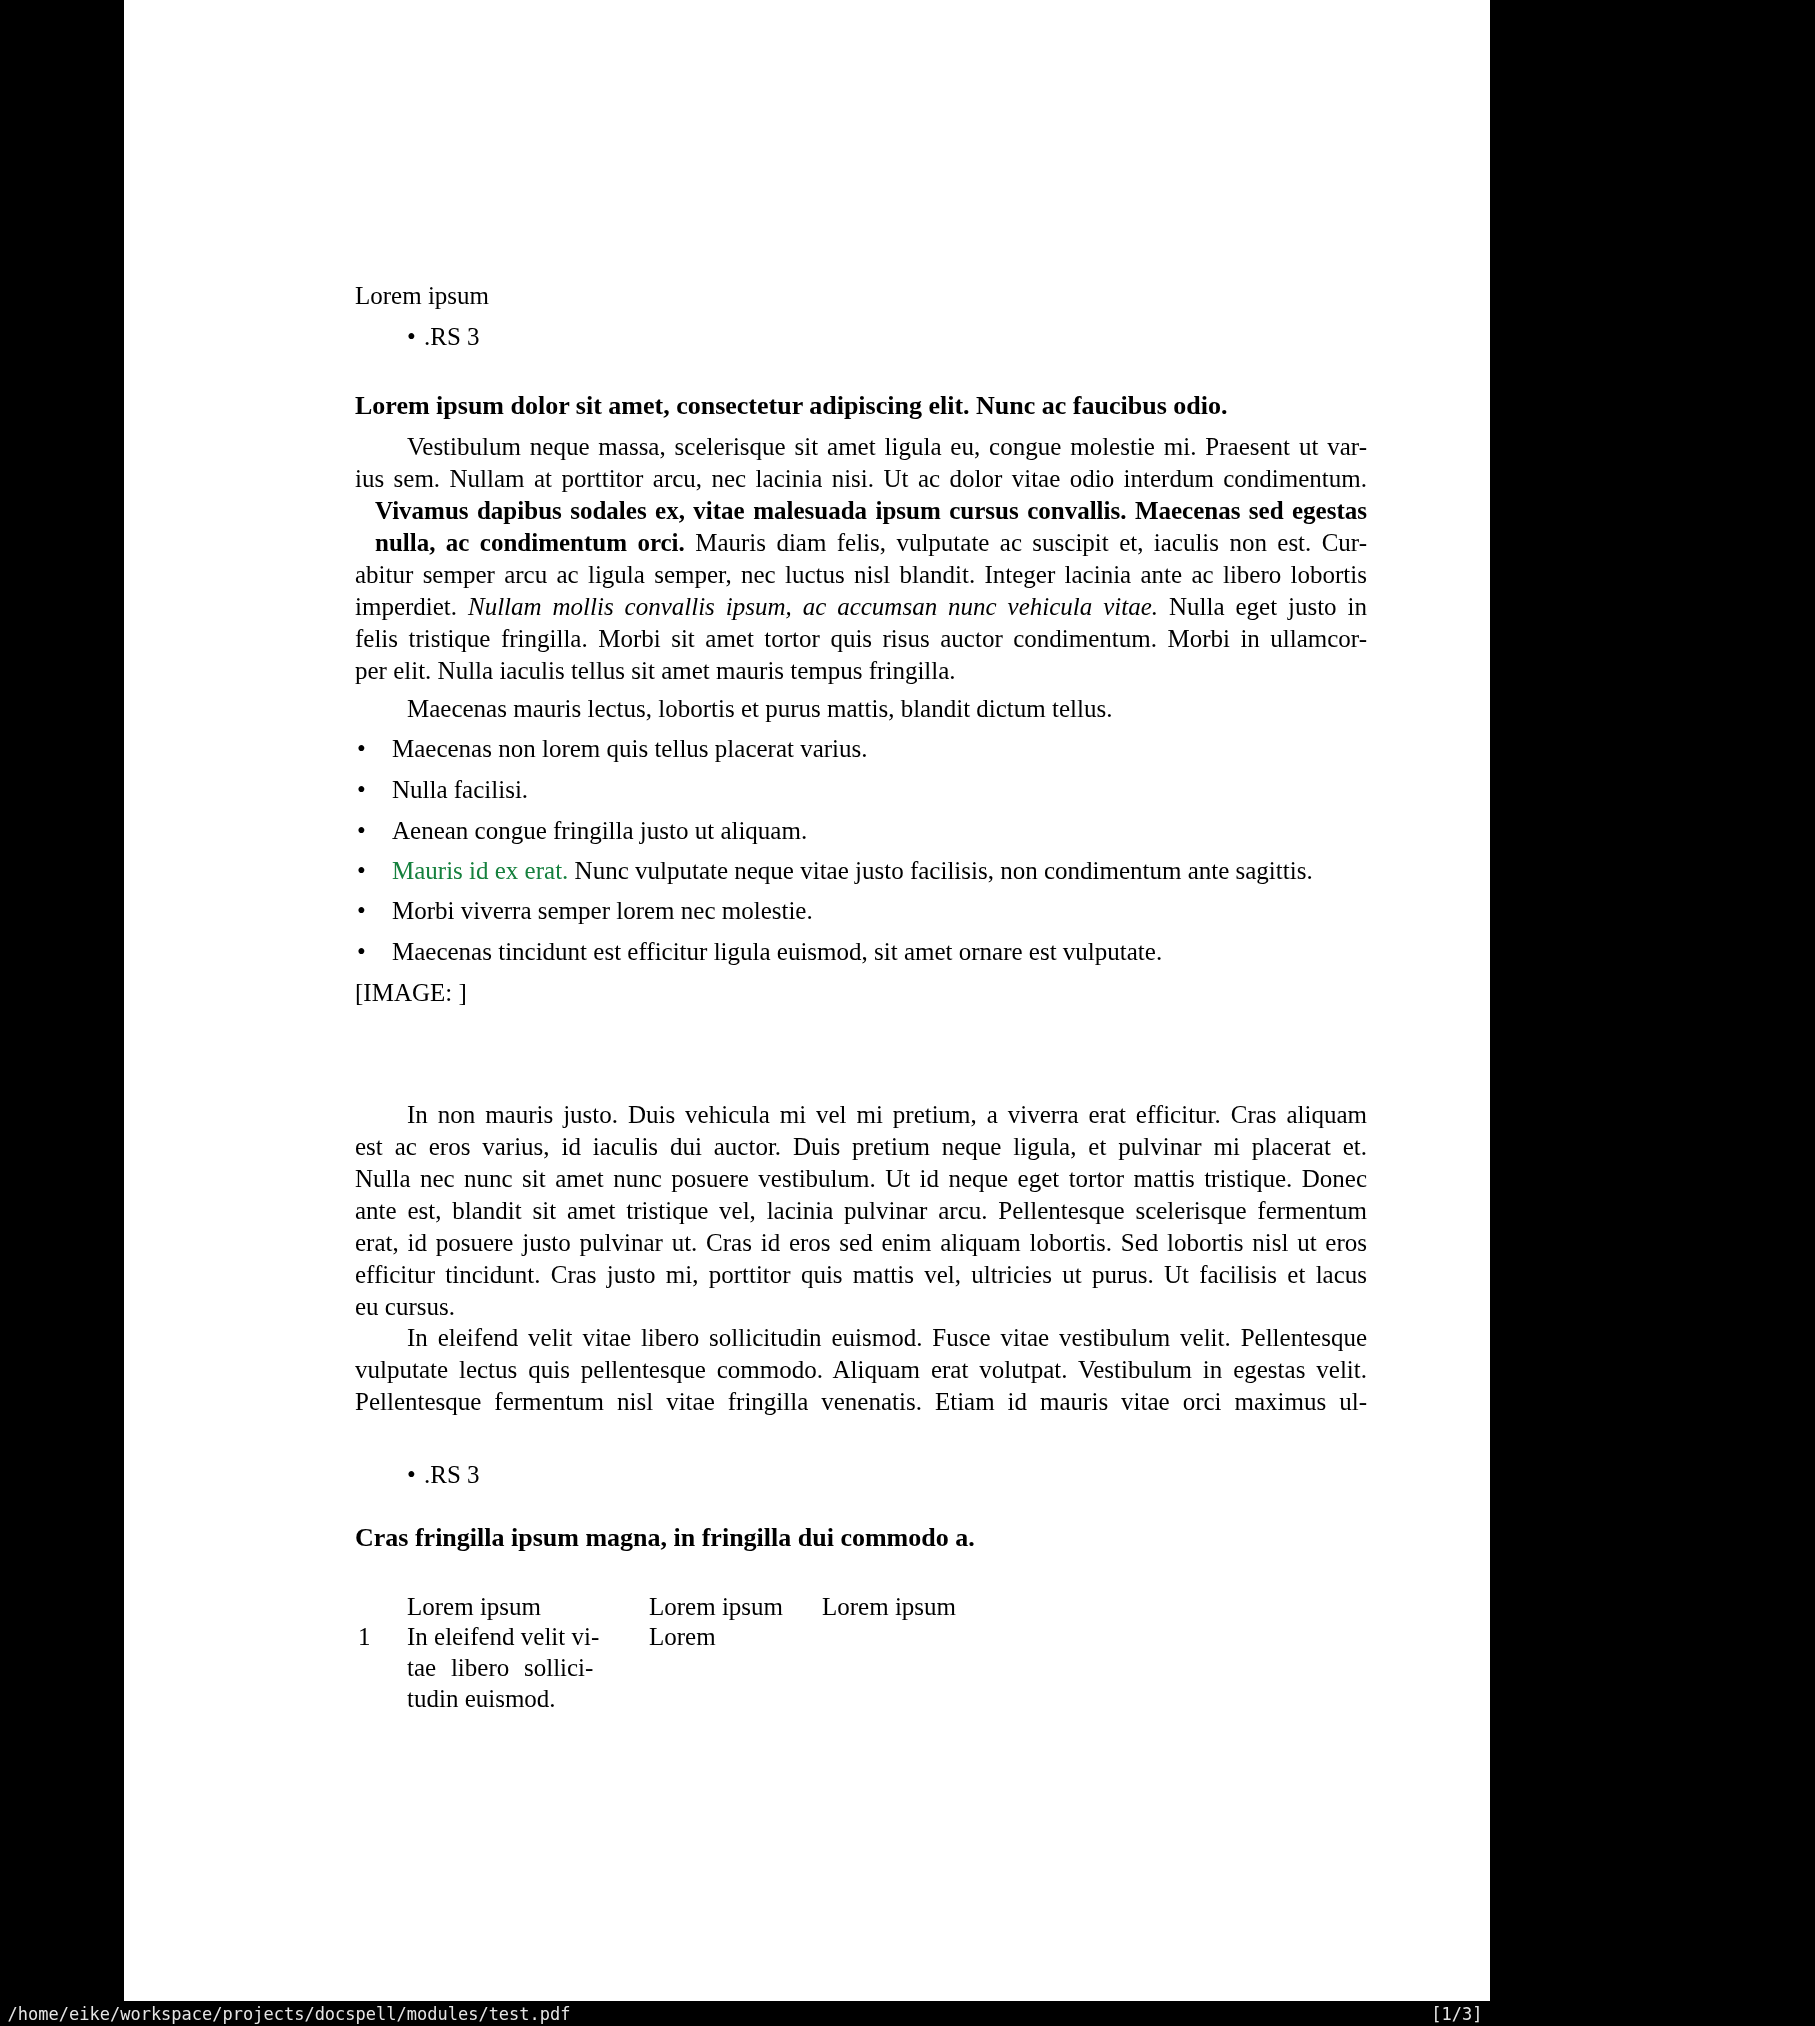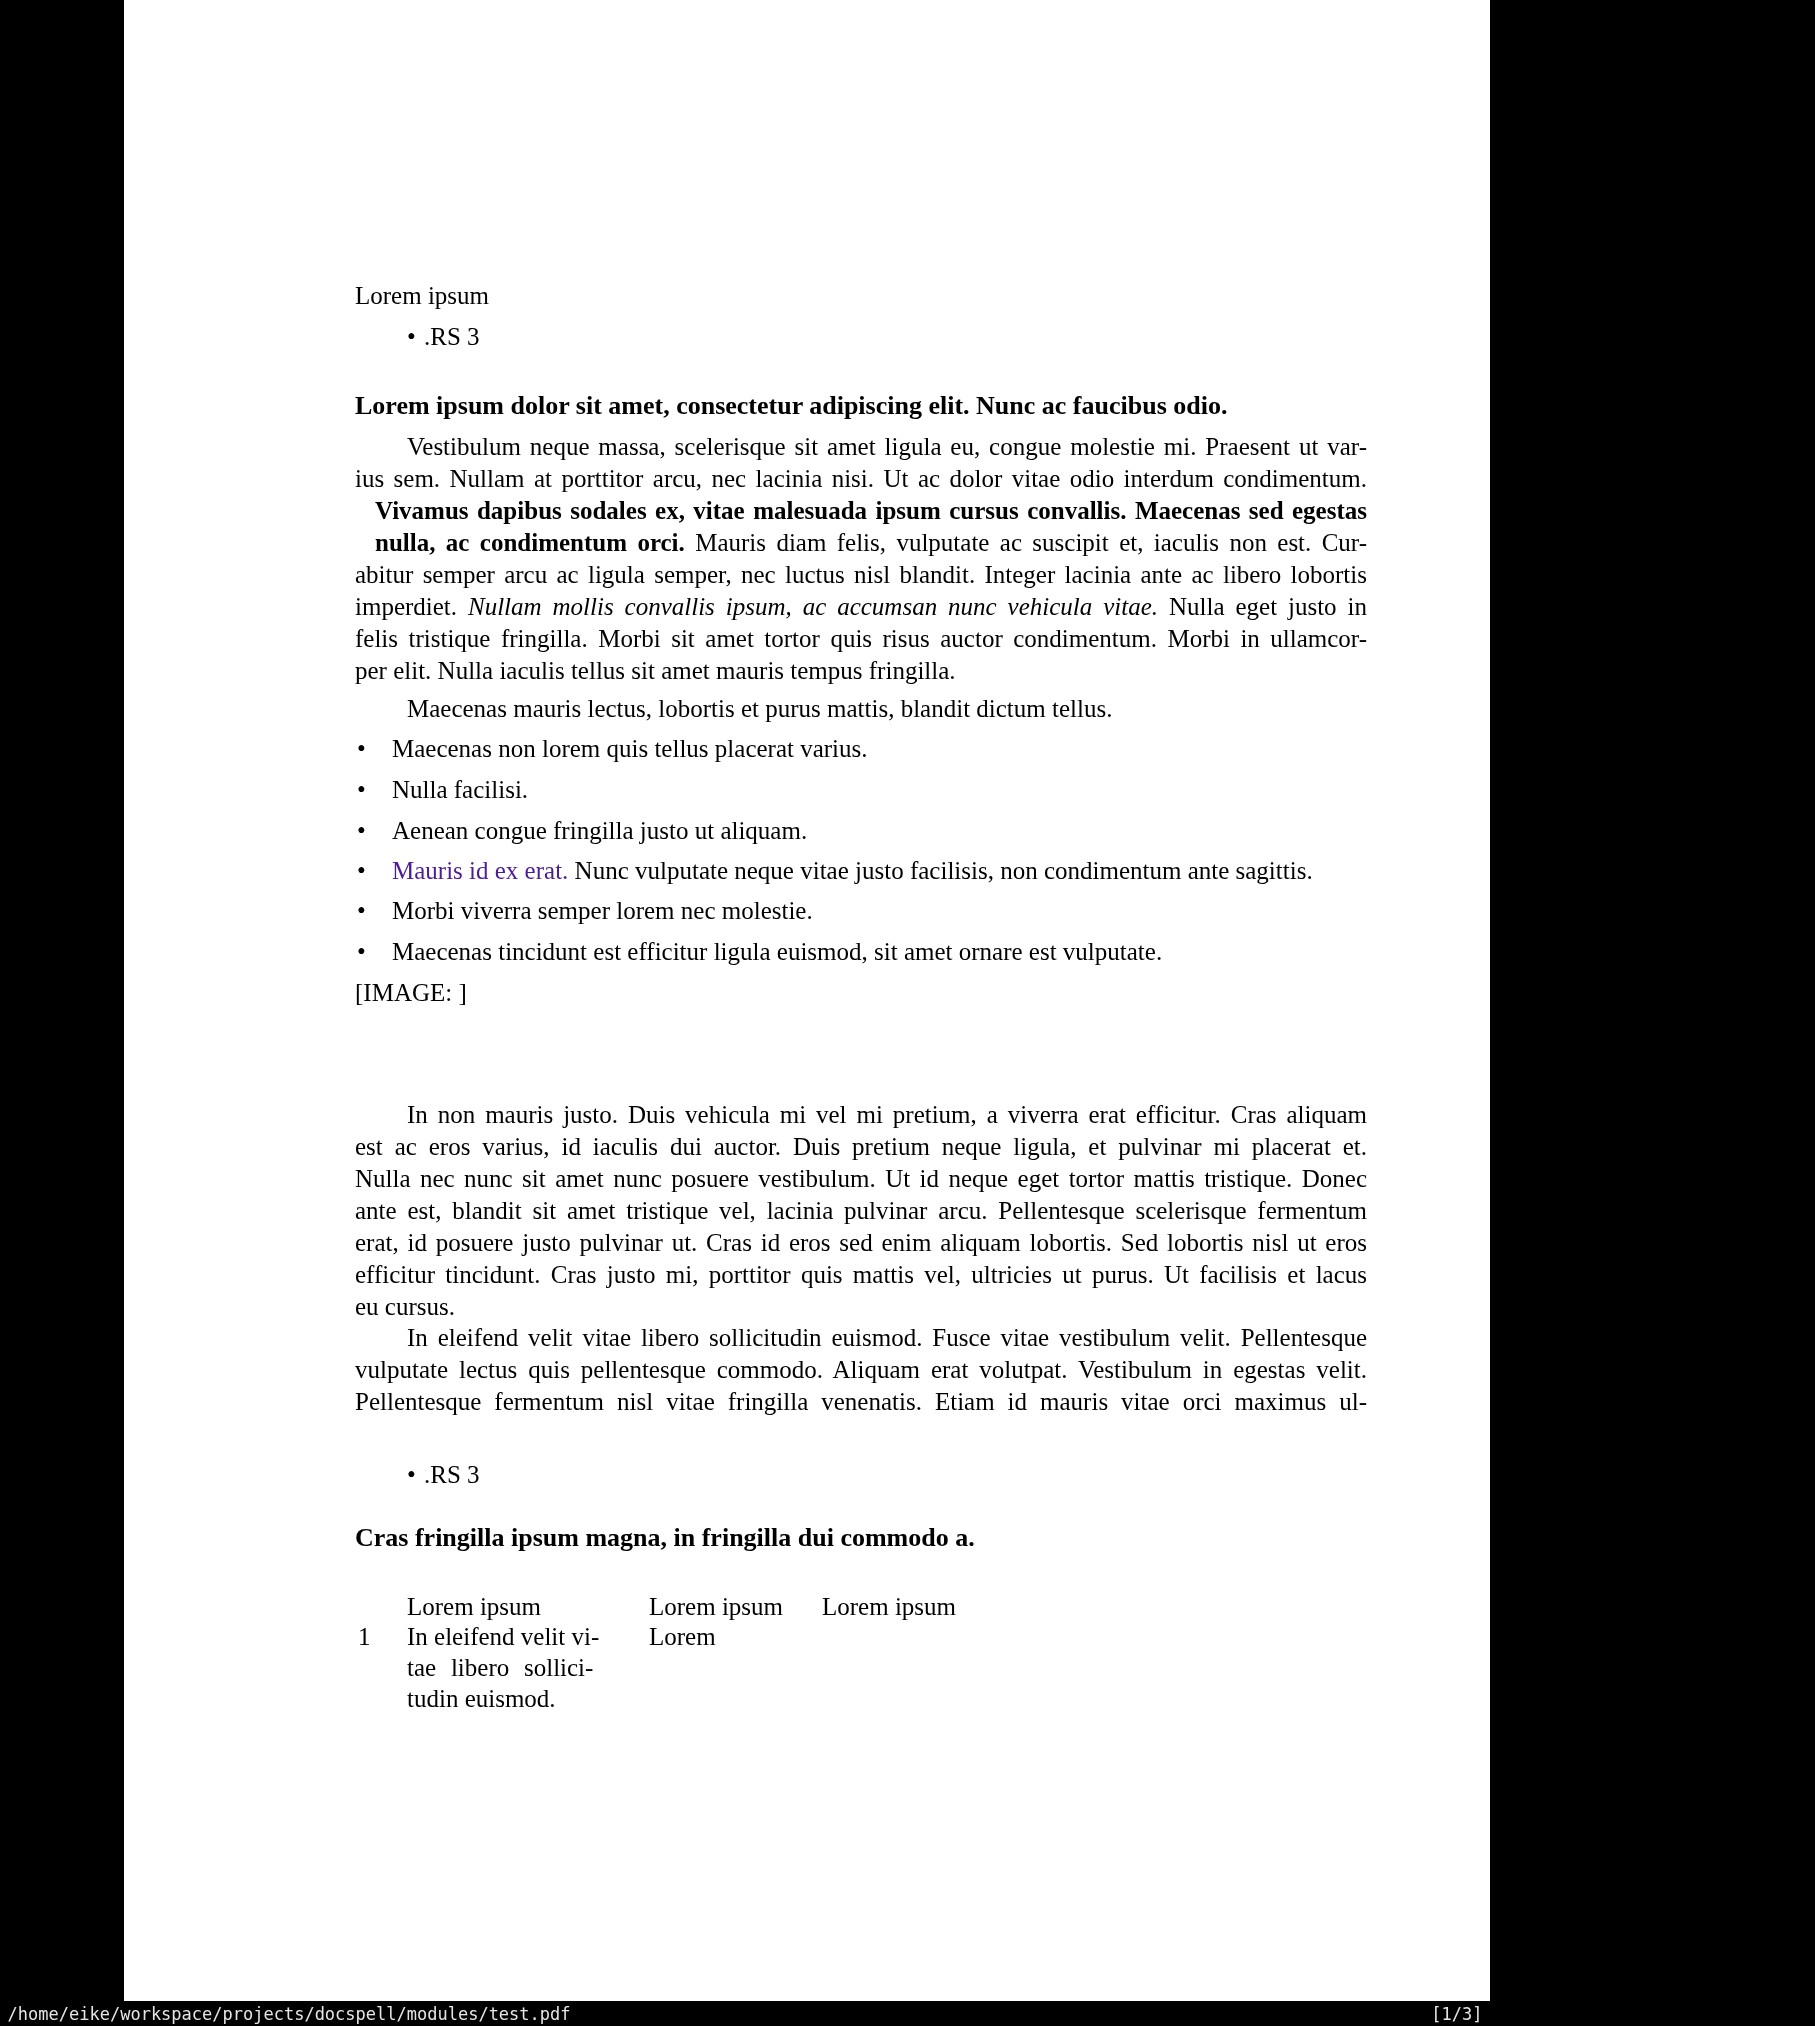--- a/index.html
+++ b/index.html
@@ -8,21 +8,21 @@
   .page{position:absolute;left:124px;top:0;width:1566px;height:2002px;background:#ffffff;}
   .abs{position:absolute;}
   .doc{font-size:25px;line-height:32px;}
   .h{font-weight:bold;font-size:26px;line-height:32px;white-space:nowrap;font-family:Liberation Serif, serif;}
   .para{width:1012px;}
   .pline{text-align:justify;text-align-last:justify;}
   .pline.first{text-indent:52px;}
   .pline.last{text-align-last:left;}
   .b{font-weight:bold;margin-left:20px;}
   .i{font-style:italic;}
-  .link{color:#4c1d95;}
+  .link{color:#15803d;}
   .line{white-space:nowrap;}
   .li .dot{display:inline-block;width:35px;}
   .rs .dot{display:inline-block;width:17px;}
   .tcell{width:204px;line-height:31px;}
   .tline{white-space:nowrap;text-align:justify;}
   .tline.sp{word-spacing:8.5px;}
   .statusbar{position:absolute;left:0;right:0;bottom:0;height:24.6px;background:#000;
              display:flex;justify-content:space-between;align-items:center;padding:0 7.6px;
              font-family:"DejaVu Sans Mono", monospace;font-size:17px;color:#e5e5e5;}
 </style>

